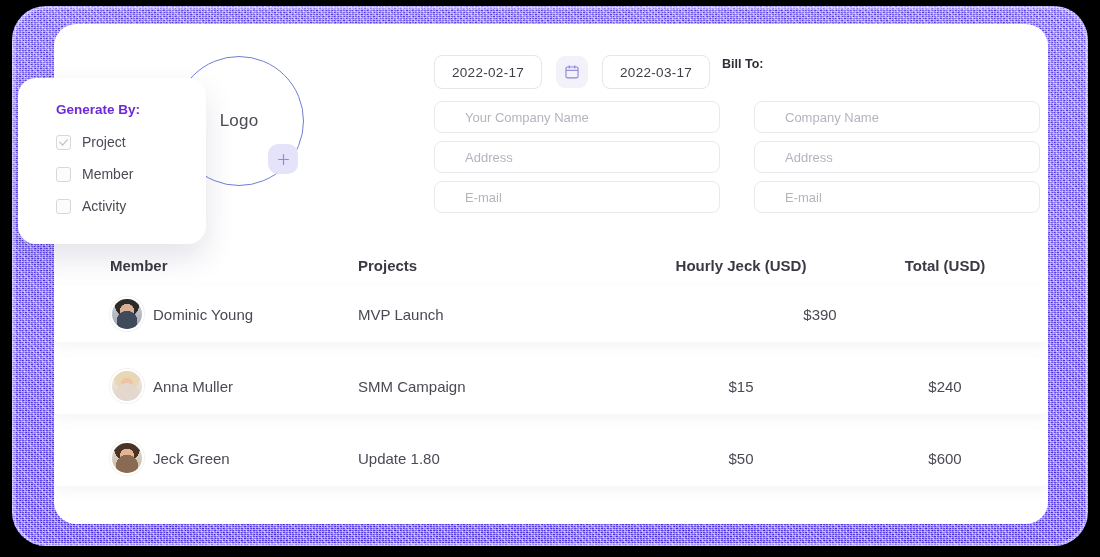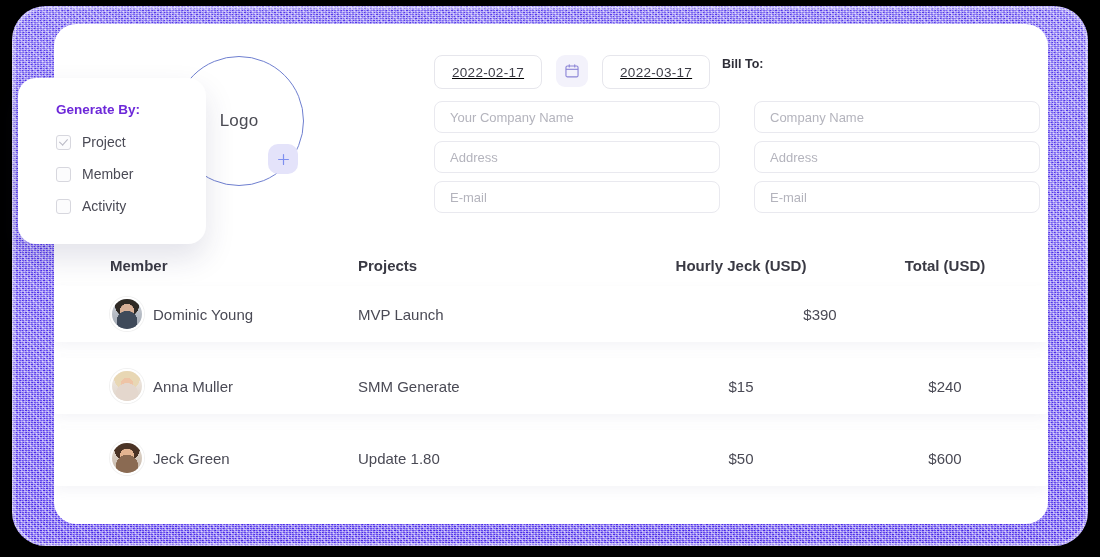--- a/index.html
+++ b/index.html
@@ -90,22 +90,22 @@
     justify-content: center;
   }
   #logo-add svg { display:block; }
 
   
   .date-row {
     position: absolute;
     left: 380px;
     top: 31px;
     display: flex;
+    align-items: center;
     gap: 14px;
-    text-decoration: underline;
   }
   .date-pill {
     border: 1px solid #e6e6ec;
     border-radius: 8px;
     background: #fff;
     height: 32px;
     display: flex;
     align-items: center;
     padding: 0 17px;
     font-size: 13.5px;
@@ -138,21 +138,21 @@
   .field {
     width: 100%;
     box-sizing: border-box;
     height: 32px;
     border: 1px solid #e9e9ef;
     border-radius: 8px;
     background: #fff;
     font-size: 13px;
     color: #3d3d46;
     font-family: "Liberation Sans", sans-serif;
-    padding: 0 15px;
+    padding: 0 30px;
     margin-bottom: 8px;
     outline: none;
   }
   .field::placeholder { color: #b4b4bd; }
 
   
   #table { position: absolute; left: 0; top: 220px; width: 994px; }
   .thead {
     display: flex;
     padding: 0 24px 0 56px;
@@ -316,21 +316,21 @@
       <div class="c-total">$390</div>
     </div>
 
     <div class="trow">
       <div class="c-member member-cell">
         <span class="avatar av-2">
             <i></i>
           </span>
         <span>Anna Muller</span>
       </div>
-      <div class="c-project">SMM Generate</div>
+      <div class="c-project">SMM Campaign</div>
       <div class="c-rate">$15</div>
       <div class="c-total">$240</div>
     </div>
 
     <div class="trow">
       <div class="c-member member-cell">
         <span class="avatar av-3">
             <i></i>
           </span>
         <span>Jeck Green</span>

